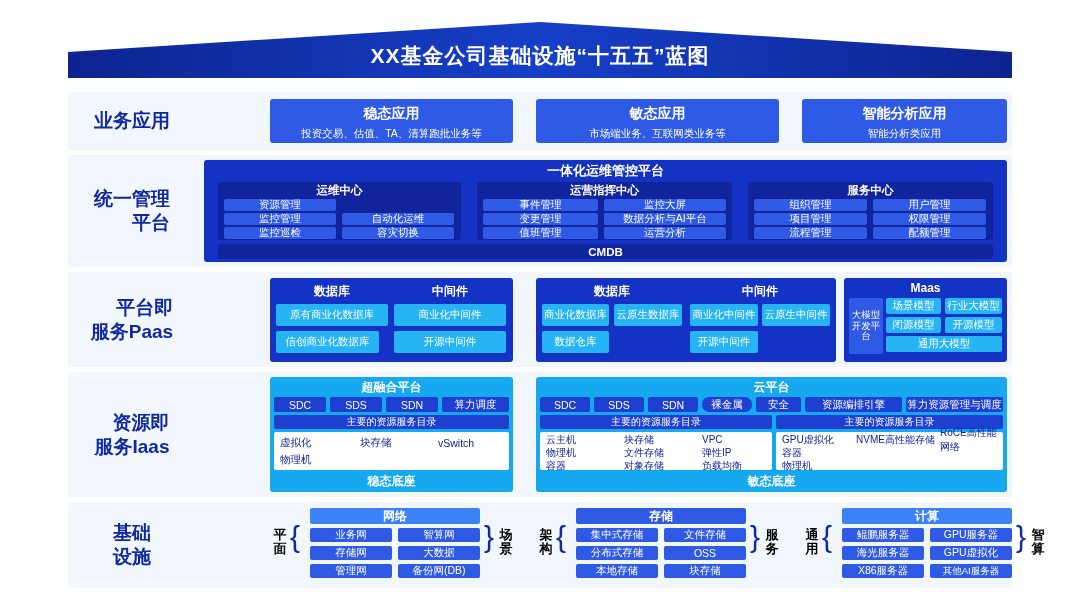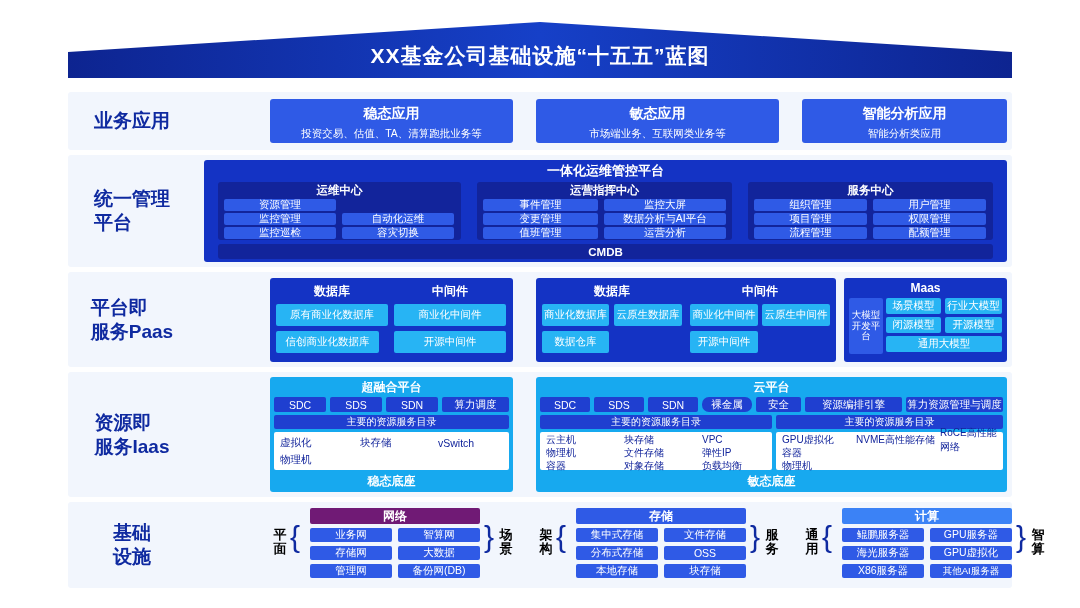--- a/index.html
+++ b/index.html
@@ -10,21 +10,21 @@
   .header{position:absolute;left:68px;top:22px;width:944px;height:56px;}
   .header .roof{position:absolute;left:0;top:0;width:944px;height:56px;
       background:#0b1f8f;
       clip-path:polygon(0 56px, 0 30px, 472px 0, 944px 30px, 944px 56px);
       background:linear-gradient(90deg,#0d2490 0%,#1640c8 50%,#0d2490 100%);}
   .header .title{position:absolute;left:0;top:20px;width:944px;text-align:center;color:#fff;font-size:21px;font-weight:bold;letter-spacing:1px;}
 
   
   .row{position:absolute;left:68px;width:944px;background:#f2f6fd;border-radius:3px;}
   .rowlabel{position:absolute;left:0;top:0;width:128px;height:100%;display:flex;align-items:center;justify-content:center;
-      color:#0f2aa0;font-size:19px;font-weight:bold;line-height:1.25;text-align:left;}
+      color:#0f2aa0;font-size:19px;font-weight:bold;line-height:1.25;text-align:right;}
   .rowbody{position:absolute;left:128px;top:0;right:0;bottom:0;}
 
   .blk{position:absolute;border-radius:3px;}
   .lbl{text-align:center;color:#fff;}
 
   
   .deep{background:#12249b;}
   .mid{background:#1f3fd0;}
   .light{background:#2f5ae6;}
   .cyan{background:#27b4f4;}
@@ -203,21 +203,21 @@
   </div>
 
   <div class="row" style="top:502px;height:86px;">
     <div class="rowlabel" style="white-space:pre-line;">基础
 设施</div>
     <div class="rowbody">
 
       <div class="blk" style="left:74px;top:6px;width:243px;height:74px;">
         <div class="sidetxt" style="left:2px;top:20px;width:16px;">平面</div>
         <div class="brace" style="left:20px;top:14px;">{</div>
-        <div class="hdr" style="left:40px;top:0px;width:170px;height:16px;font-size:12px;background:#701a75;border-radius:2px;">网络</div>
+        <div class="hdr" style="left:40px;top:0px;width:170px;height:16px;font-size:12px;background:#3b82f6;border-radius:2px;">网络</div>
         <div class="cell light" style="left:40px;top:20px;width:82px;height:14px;">业务网</div>
         <div class="cell light" style="left:128px;top:20px;width:82px;height:14px;">智算网</div>
         <div class="cell light" style="left:40px;top:38px;width:82px;height:14px;">存储网</div>
         <div class="cell light" style="left:128px;top:38px;width:82px;height:14px;">大数据</div>
         <div class="cell light" style="left:40px;top:56px;width:82px;height:14px;">管理网</div>
         <div class="cell light" style="left:128px;top:56px;width:82px;height:14px;">备份网(DB)</div>
         <div class="brace" style="left:214px;top:14px;">}</div>
         <div class="sidetxt" style="left:228px;top:20px;width:16px;">场景</div>
       </div>
 

